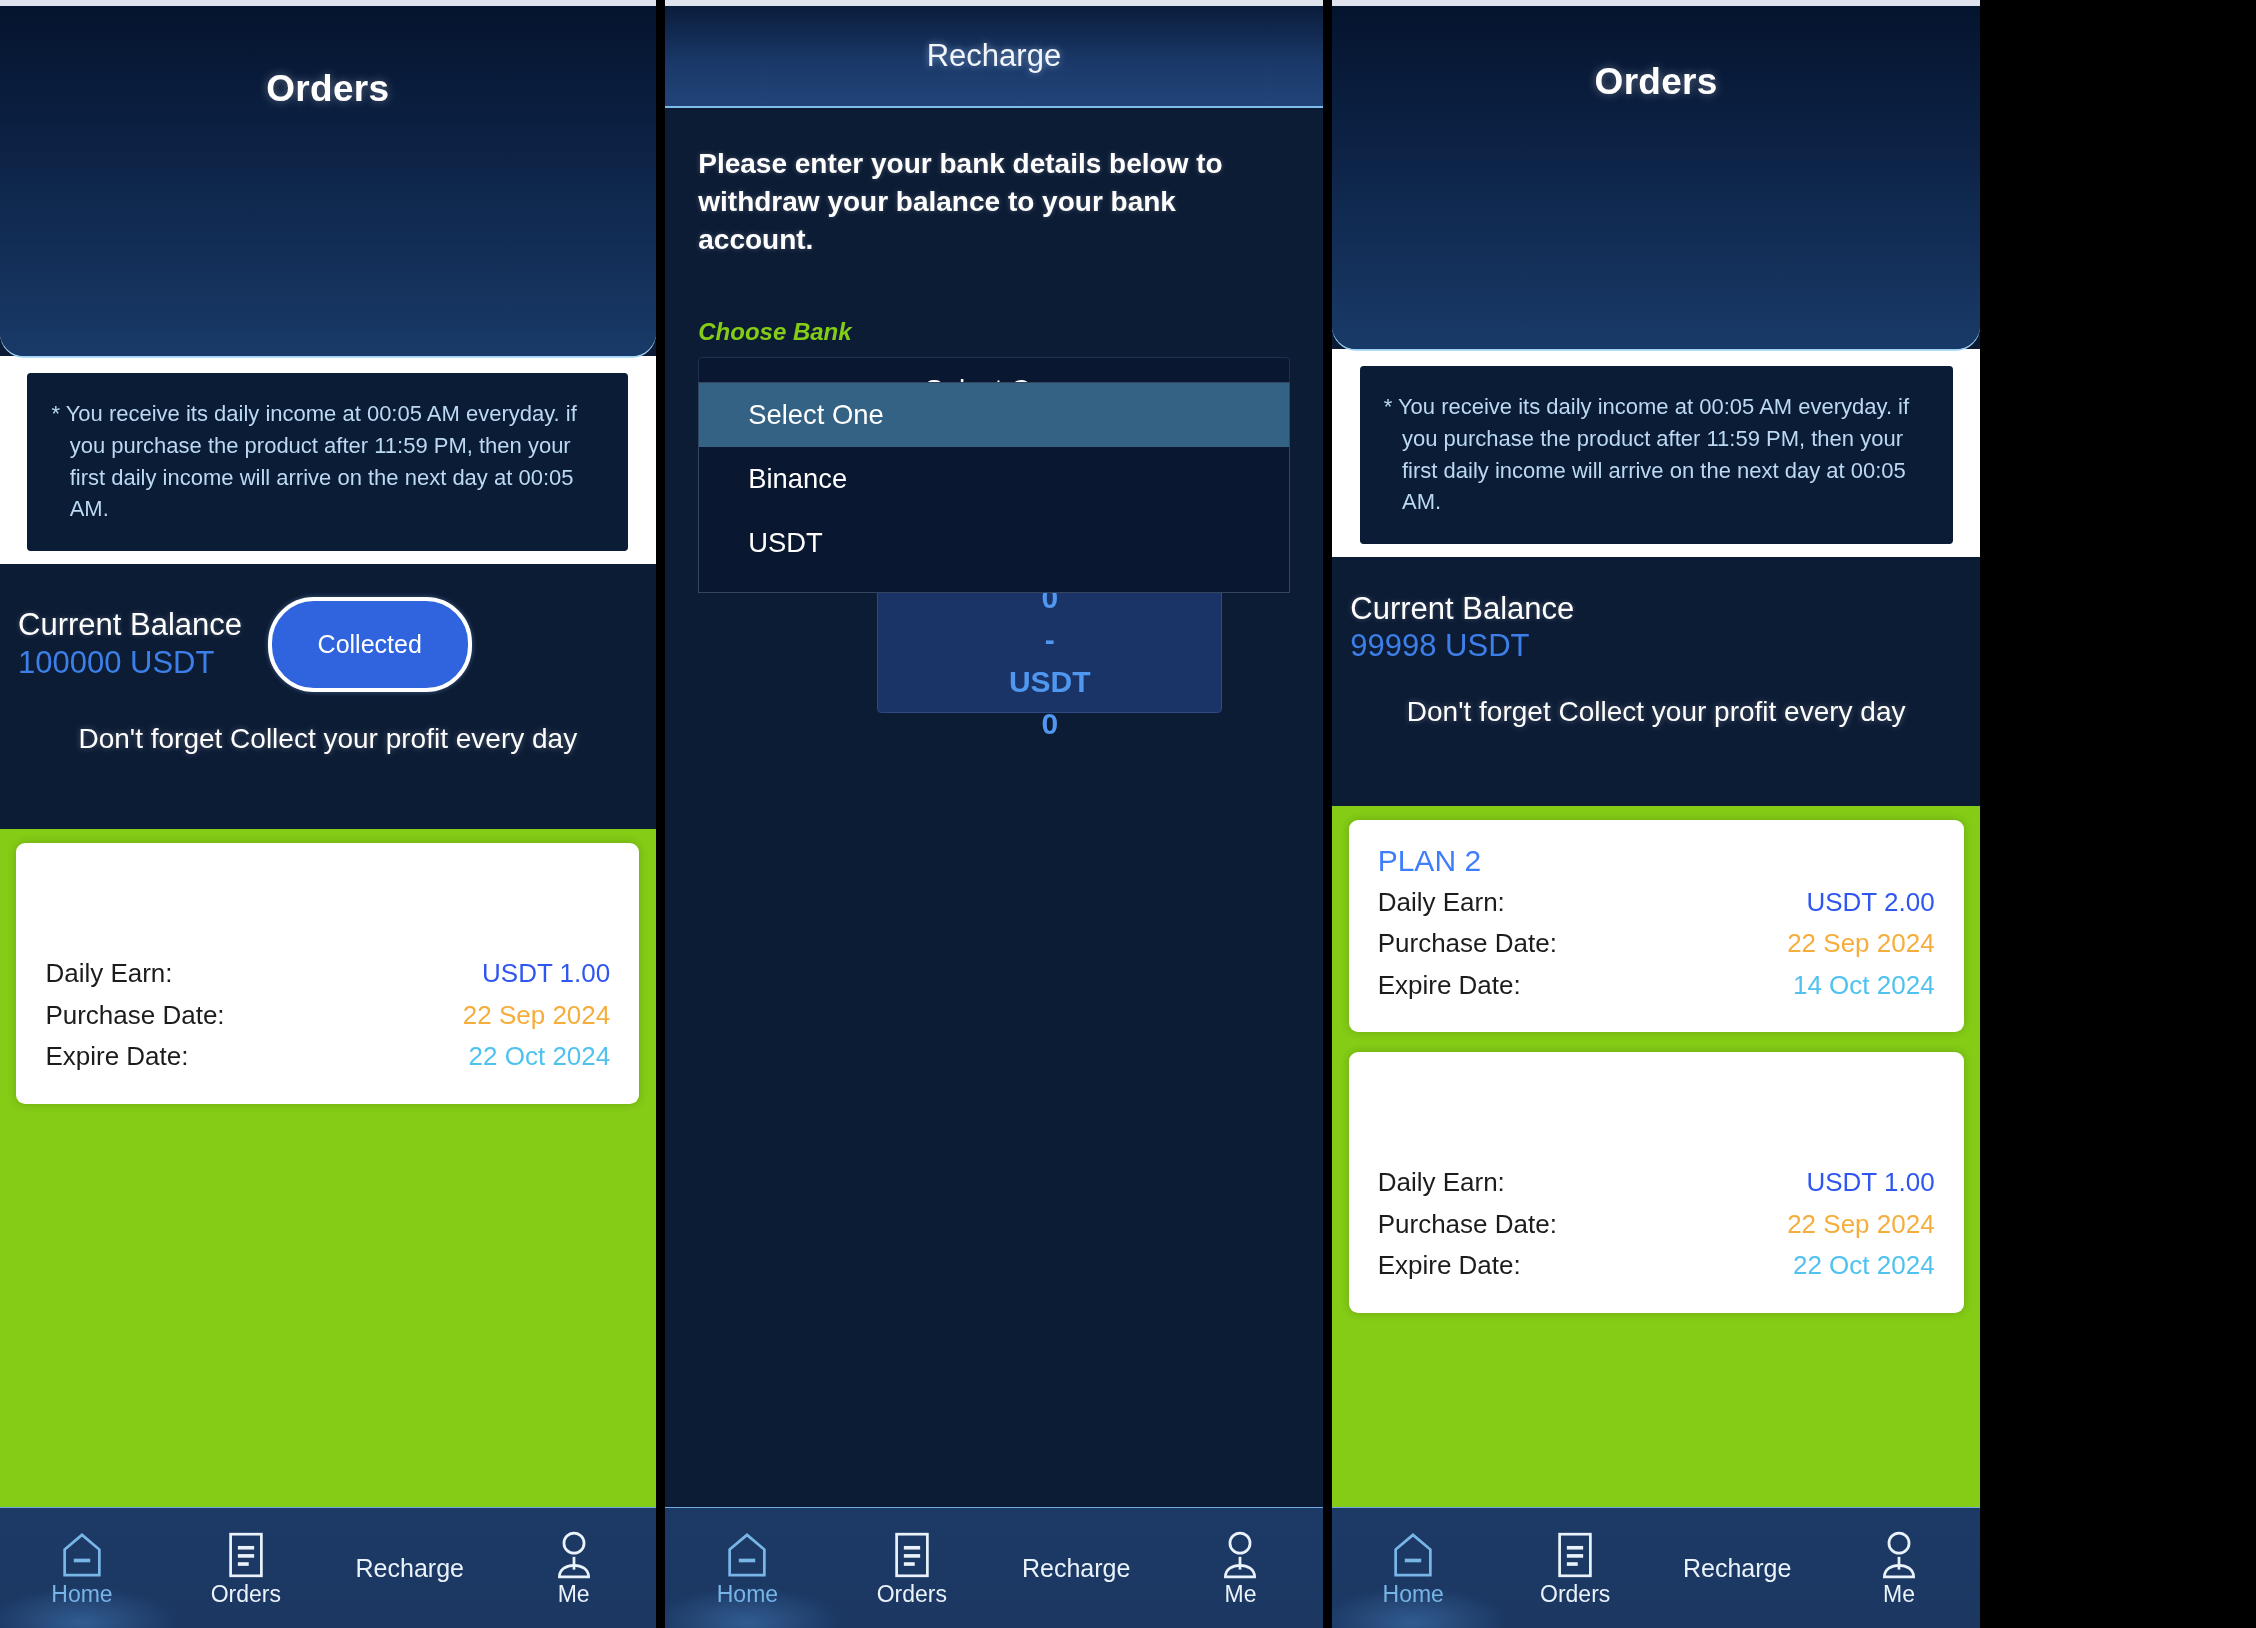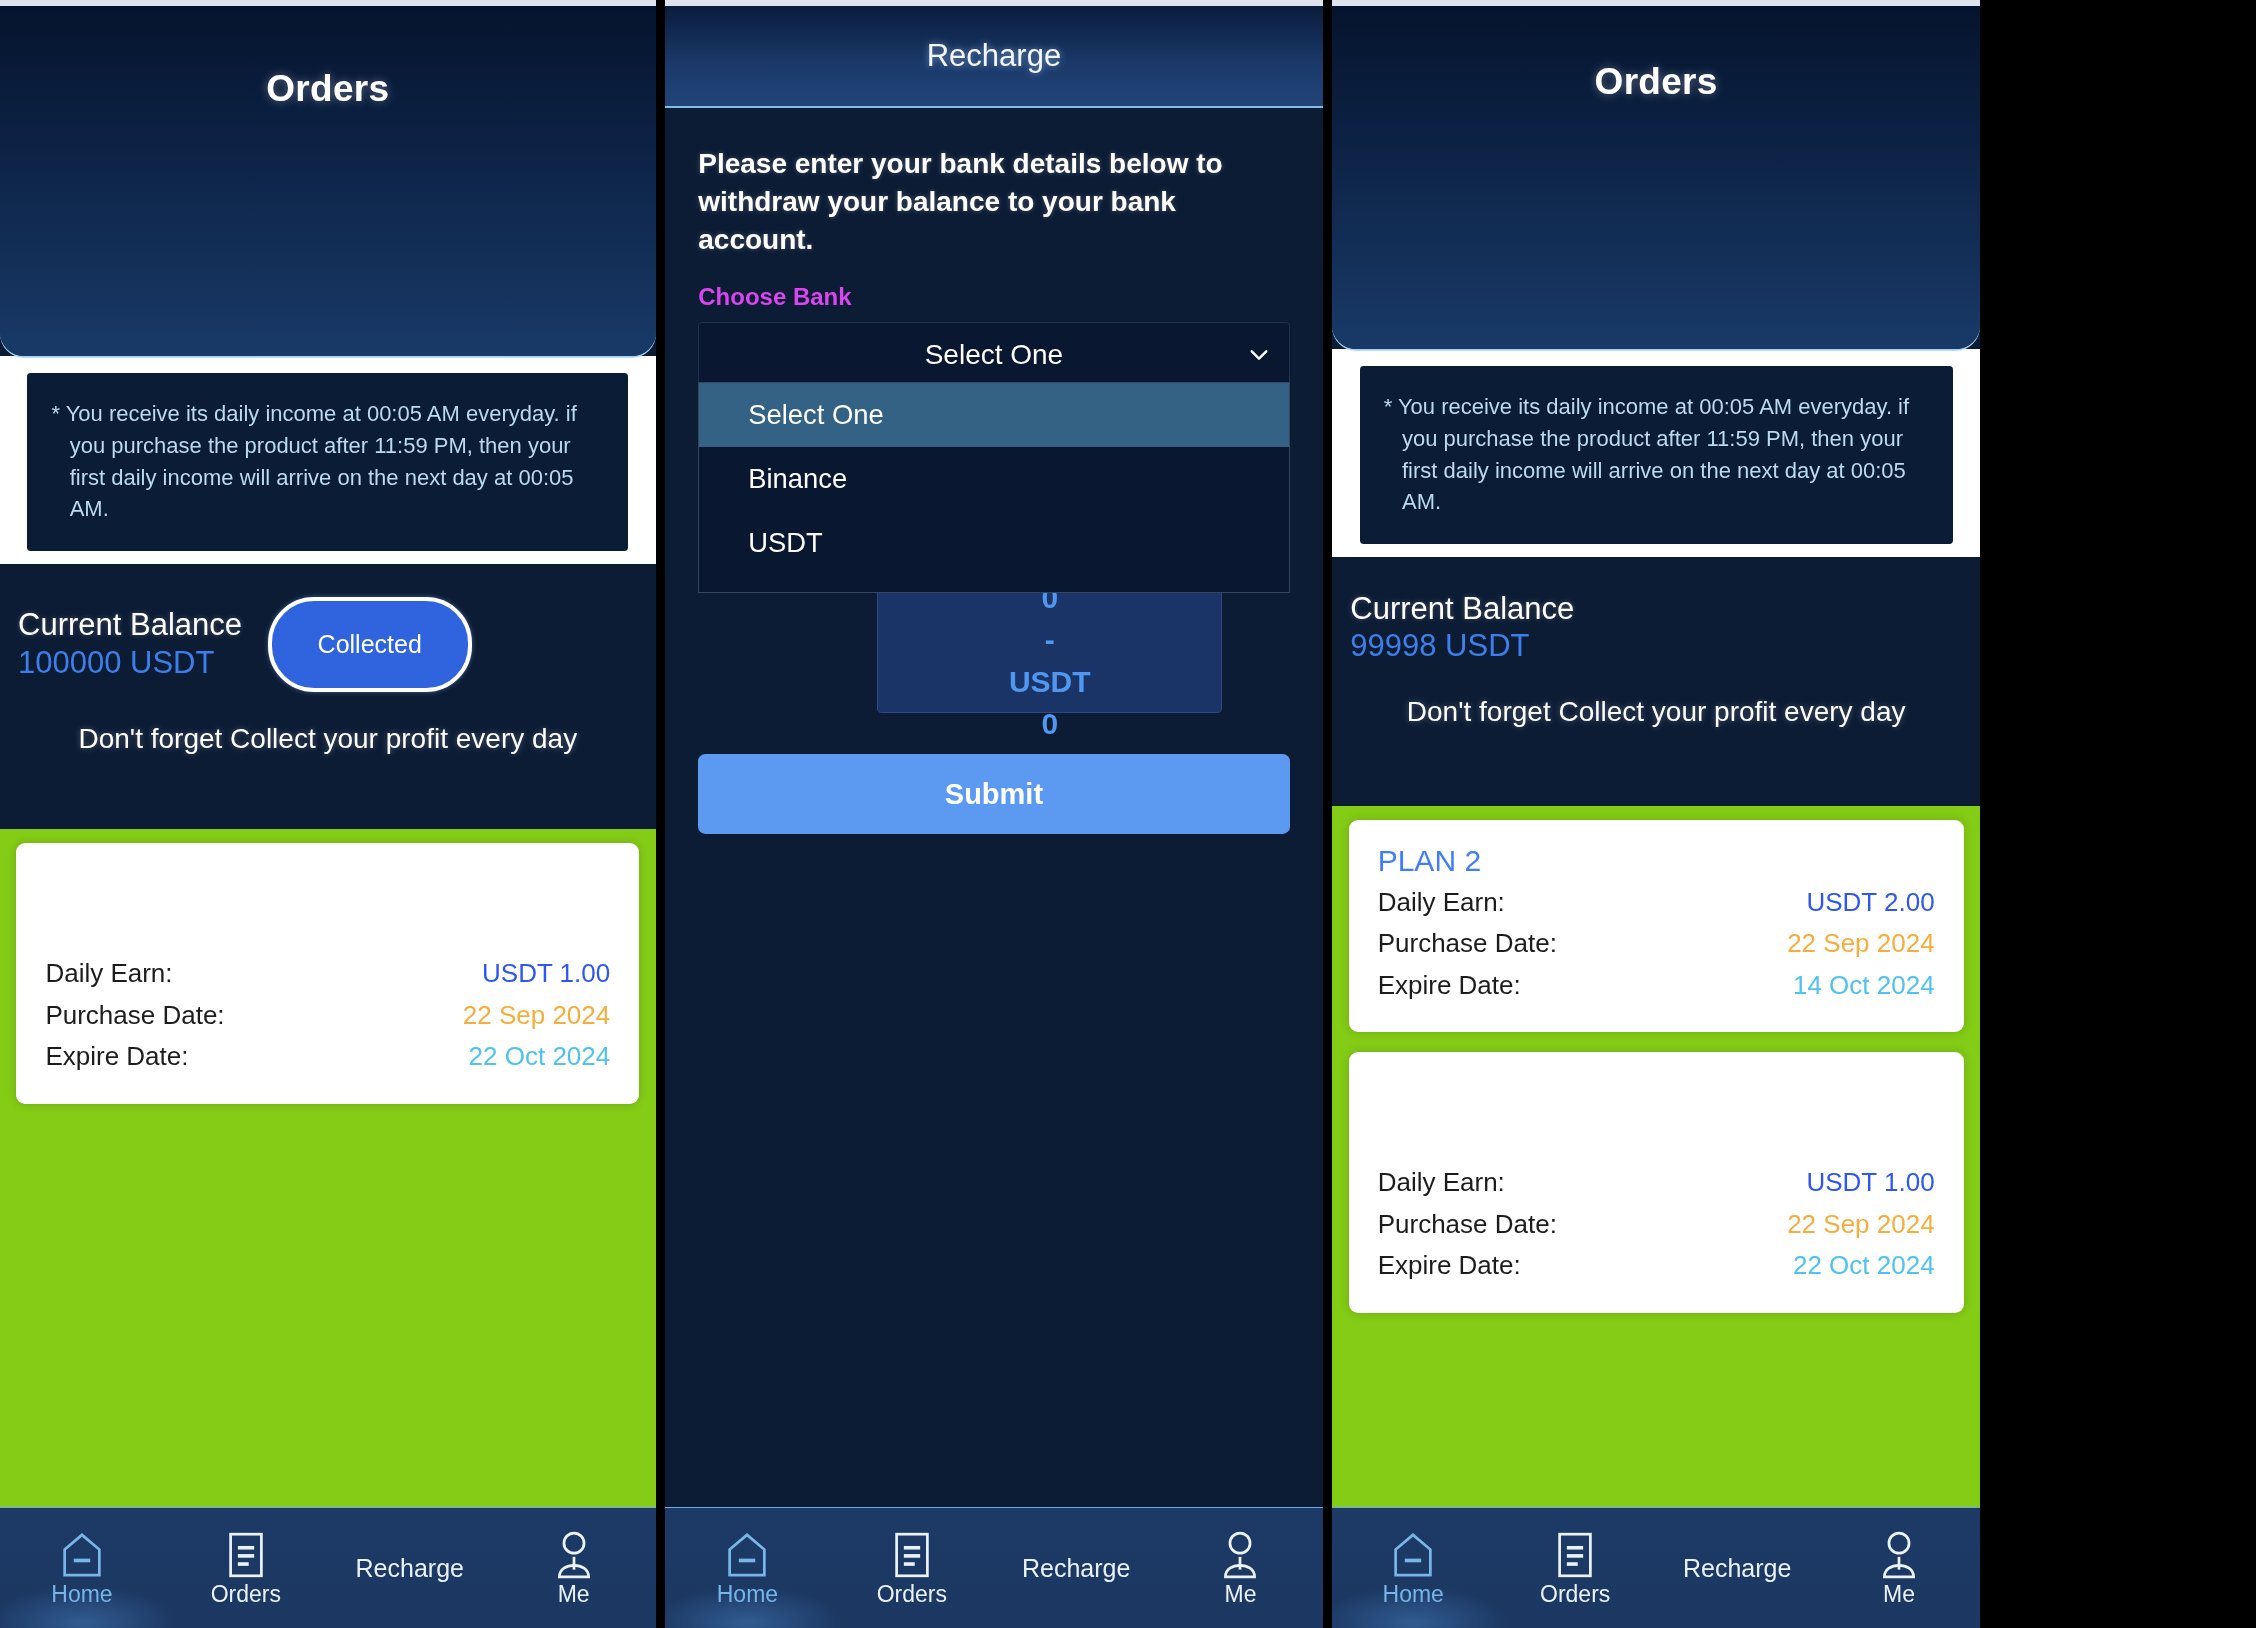--- a/index.html
+++ b/index.html
@@ -220,24 +220,25 @@
     position: relative;
   }
   .rlead {
     color: #ffffff;
     font-size: 28px;
     font-weight: 700;
     line-height: 1.35;
     text-shadow: 0 0 5.5px rgba(255,255,255,.25);
   }
   .rlabel {
-    color: #d946ef;
+    color: #84cc16;
     font-size: 24px;
     font-weight: 700;
-    margin-top: 24px;
+    margin-top: 59px;
+    font-style: italic;
   }
   .select-box {
     margin-top: 11px;
     height: 66px;
     background: #0a1730;
     border: 0.9px solid #20304f;
     border-radius: 3.7px;
     display: flex;
     align-items: center;
     justify-content: center;
@@ -428,21 +429,20 @@
         </div>
         <div class="dd-item">
           <span>Binance</span>
         </div>
         <div class="dd-item">
           <span>USDT</span>
         </div>
         <div class="dd-pad"></div>
       </div>
 
-      <button class="submit-btn">Submit</button>
     </div>
 
     <div class="navbar">
       <div class="nav-item active">
         <span class="ico">
           <svg width="42" height="48" viewBox="0 0 46 52">
               <path d="M4 20 L23 4 L42 20 L42 48 L4 48 Z" fill="none" stroke="#79b6e8" stroke-width="3"></path>
               <rect x="14" y="30" width="18" height="4" fill="#79b6e8"></rect>
             </svg>
         </span>

